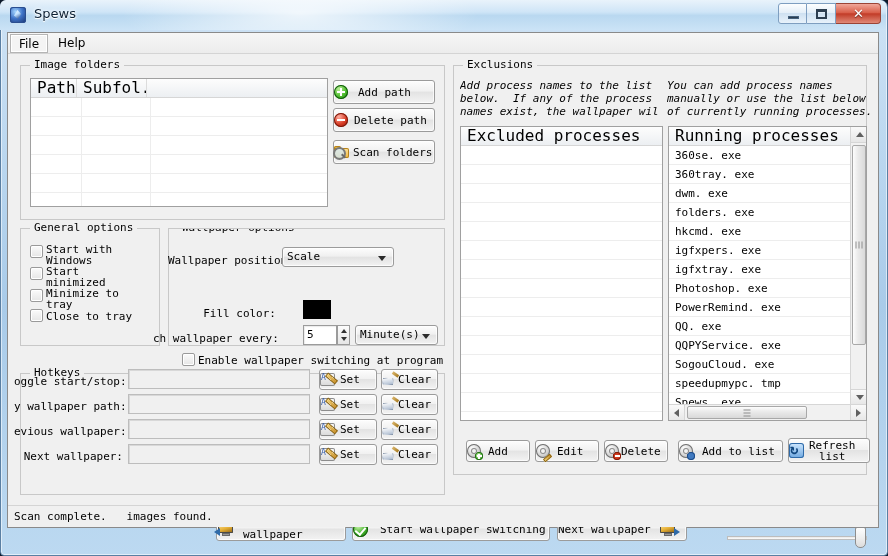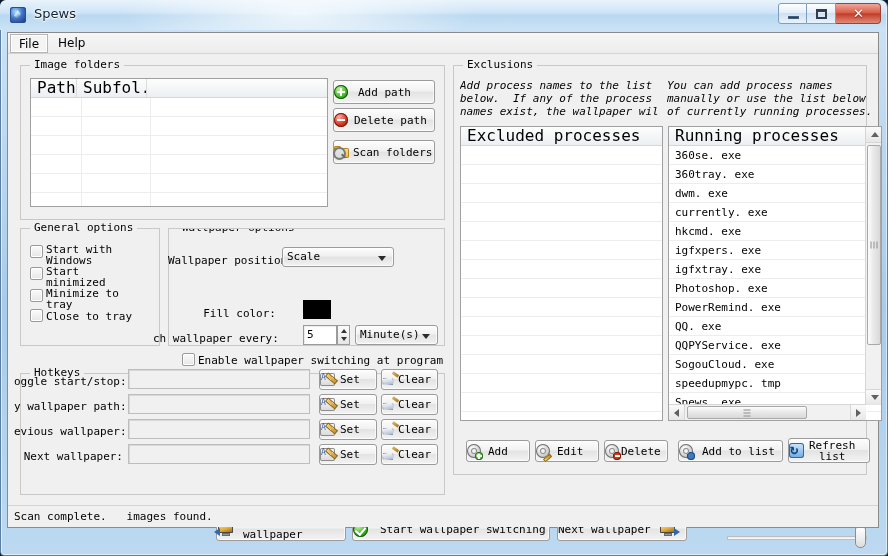--- a/index.html
+++ b/index.html
@@ -450,29 +450,29 @@
         <div class="lv-row"></div>
         <div class="lv-row"></div>
         <div class="lv-row"></div>
         <div class="lv-row"></div>
         <div class="lv-row"></div>
         <div class="lv-row"></div>
         <div class="lv-row"></div>
       </div>
     </div>
 
-    <div class="lv" style="left:660px;top:93px;width:214px;height:295px;">
+    <div class="lv" style="left:660px;top:93px;width:199px;height:295px;">
       <div class="lv-head">
         <div class="col" style="width:180px;border-right:none;">Running processes</div>
       </div>
       <div>
         <div class="lv-row">360se. exe</div>
         <div class="lv-row">360tray. exe</div>
         <div class="lv-row">dwm. exe</div>
-        <div class="lv-row">currently. exe</div>
+        <div class="lv-row">folders. exe</div>
         <div class="lv-row">hkcmd. exe</div>
         <div class="lv-row">igfxpers. exe</div>
         <div class="lv-row">igfxtray. exe</div>
         <div class="lv-row">Photoshop. exe</div>
         <div class="lv-row">PowerRemind. exe</div>
         <div class="lv-row">QQ. exe</div>
         <div class="lv-row">QQPYService. exe</div>
         <div class="lv-row">SogouCloud. exe</div>
         <div class="lv-row">speedupmypc. tmp</div>
         <div class="lv-row">Spews. exe</div>

